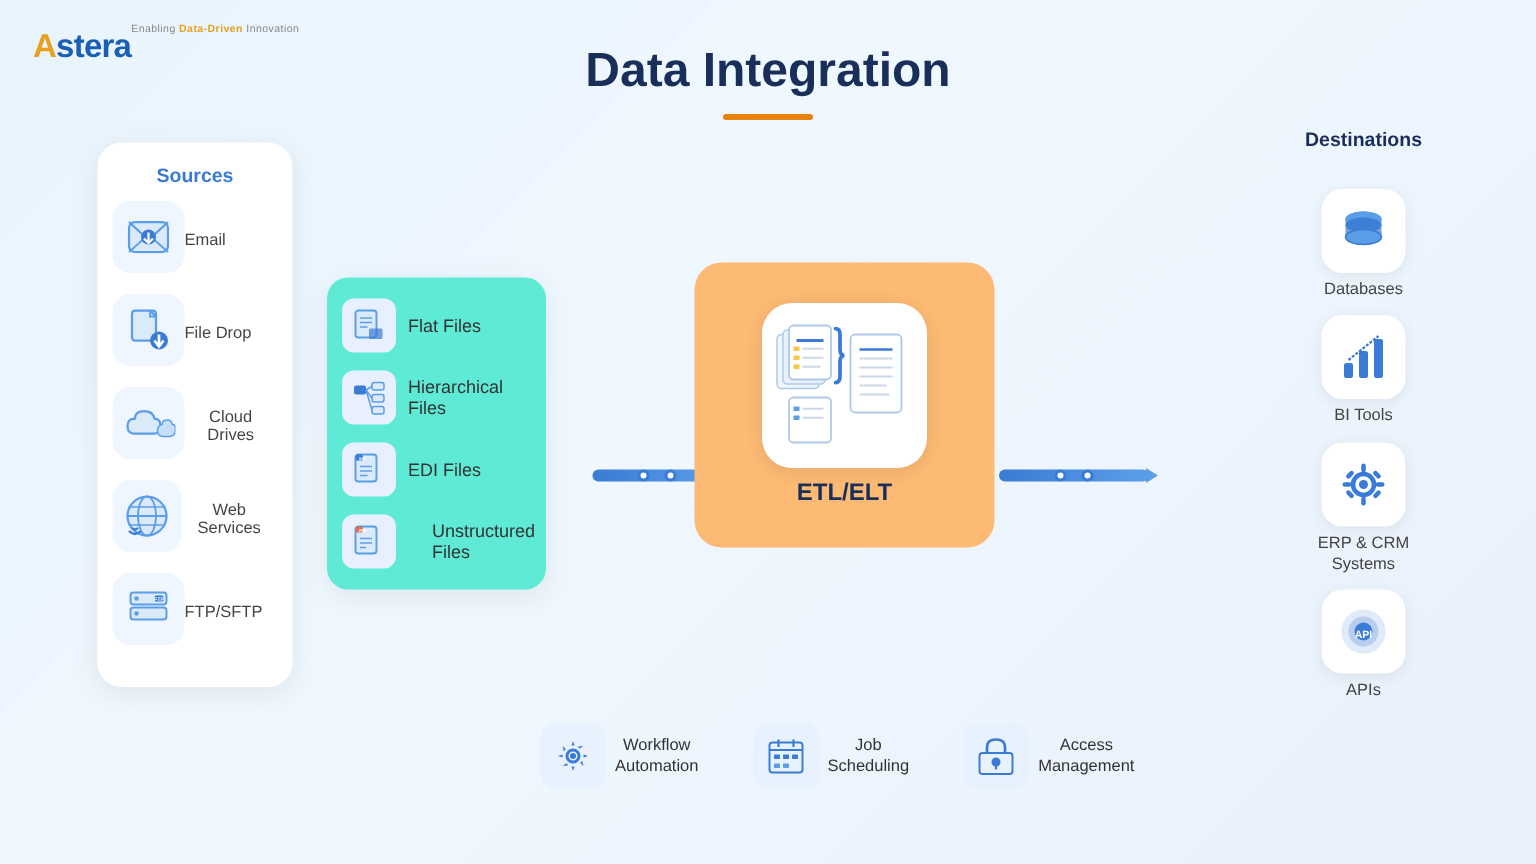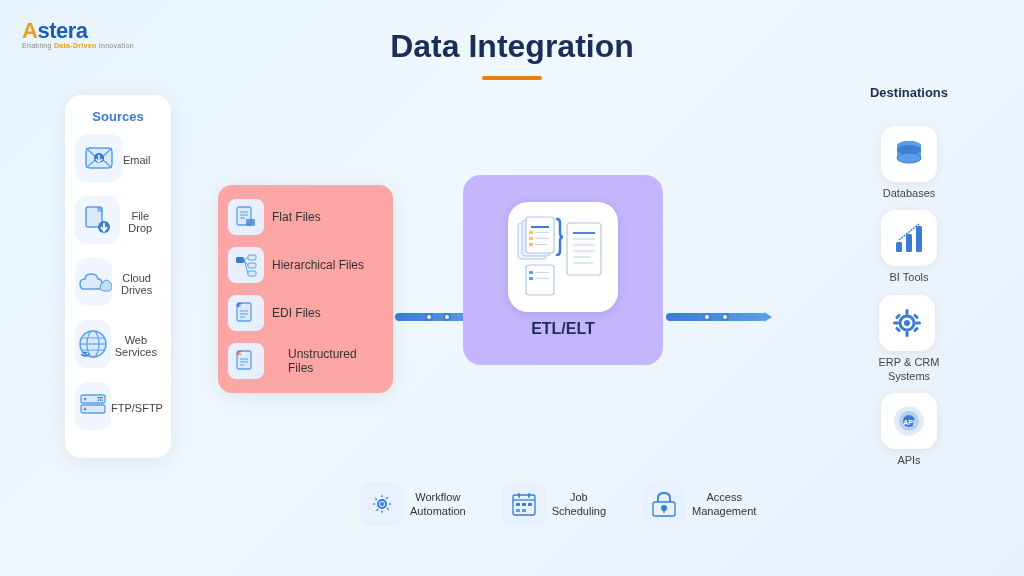--- a/index.html
+++ b/index.html
@@ -11,21 +11,20 @@
       overflow: hidden;
       position: relative;
     }
 
     
     .logo {
       position: absolute;
       top: 18px;
       left: 22px;
       display: flex;
-      flex-direction: column;
     }
     .logo-text {
       font-size: 22px;
       font-weight: 800;
       color: #1a5fb4;
       letter-spacing: -0.5px;
     }
     .logo-text span { color: #e8a020; }
     .logo-sub {
       font-size: 7px;
@@ -55,21 +54,21 @@
       height: 4px;
       background: #e8820a;
       border-radius: 2px;
     }
 
     
     .sources-panel {
       position: absolute;
       top: 95px;
       left: 65px;
-      width: 106px;
+      width: 130px;
       background: white;
       border-radius: 16px;
       padding: 14px 10px 14px 10px;
       box-shadow: 0 4px 20px rgba(0,0,0,0.08);
     }
     .panel-title {
       text-align: center;
       font-size: 13px;
       font-weight: 700;
       color: #3a7bd5;
@@ -95,22 +94,22 @@
       font-size: 11px;
       color: #444;
       text-align: center;
     }
 
     
     .filetypes-panel {
       position: absolute;
       top: 185px;
       left: 218px;
-      width: 175px;
-      background: #fca5a5;
+      width: 146px;
+      background: #5eead4;
       border-radius: 14px;
       padding: 14px 10px;
       box-shadow: 0 4px 20px rgba(0,0,0,0.08);
     }
     .filetype-item {
       display: flex;
       align-items: center;
       margin-bottom: 12px;
       gap: 8px;
     }
@@ -169,21 +168,21 @@
       border: 2px solid #3a7bd5;
     }
 
     
     .etl-panel {
       position: absolute;
       top: 175px;
       left: 463px;
       width: 200px;
       height: 190px;
-      background: #c4b5fd;
+      background: #fdba74;
       border-radius: 18px;
       display: flex;
       flex-direction: column;
       align-items: center;
       justify-content: center;
       padding: 10px;
     }
     .etl-icon-wrap {
       width: 110px;
       height: 110px;
@@ -244,20 +243,21 @@
     }
     .dest-title {
       font-size: 13px;
       font-weight: 700;
       color: #1a2e5a;
       margin-bottom: 16px;
     }
     .dest-item {
       display: flex;
       flex-direction: column;
+      align-items: center;
       gap: 4px;
     }
     .dest-icon-wrap {
       width: 56px;
       height: 56px;
       background: white;
       border-radius: 14px;
       display: flex;
       align-items: center;
       justify-content: center;

